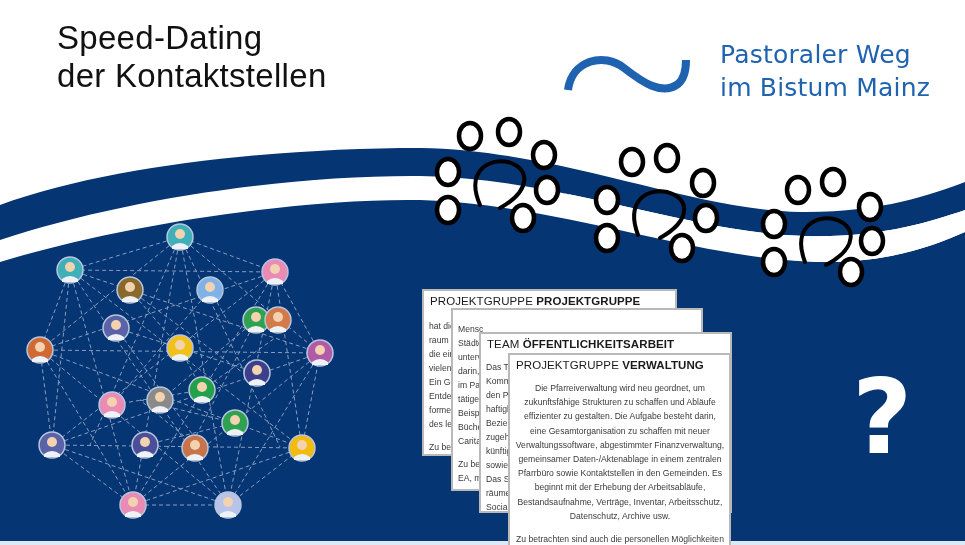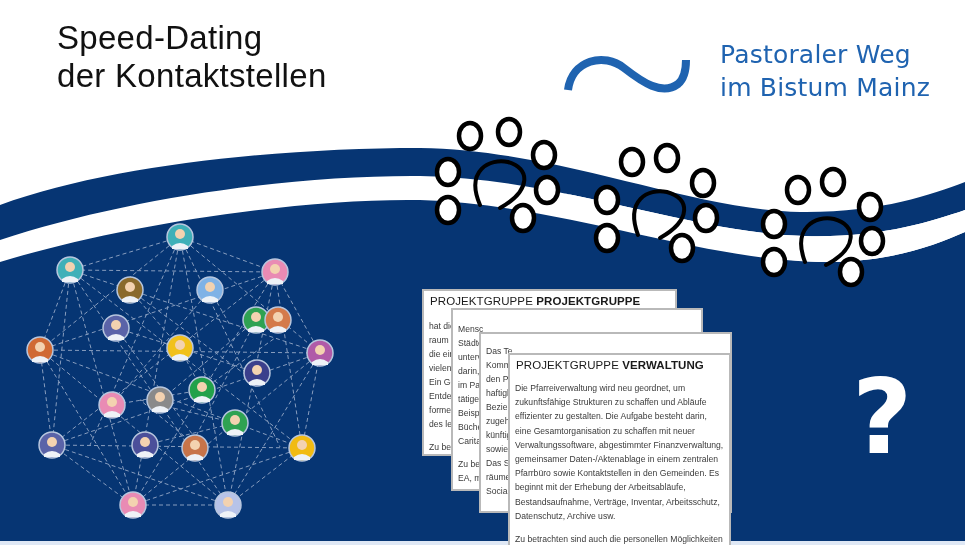--- a/index.html
+++ b/index.html
@@ -21,21 +21,21 @@
   .card { position: absolute; background: #ffffff; border: 2px solid #b9b9b9; box-sizing: border-box; overflow: hidden; font-family: "Liberation Sans", sans-serif; color: #333333; }
   .card .head { font-size: 11.5px; color: #1a1a1a; white-space: nowrap; padding: 4px 0 0 6px; letter-spacing: 0.1px; }
   .card .head b { font-weight: bold; }
   .card .frag { font-size: 8.6px; line-height: 14px; padding-left: 5px; white-space: nowrap; color: #3a3a3a; }
   .card .frag-gap { height: 9px; }
   .card1 { left: 422px; top: 289px; width: 255px; height: 167px; }
   .card2 { left: 451px; top: 308px; width: 252px; height: 183px; }
   .card3 { left: 479px; top: 332px; width: 253px; height: 181px; }
   .card4 { left: 508px; top: 353px; width: 223px; height: 208px; }
   .card4 .body { font-size: 8.6px; line-height: 14.2px; padding: 10px 4px 0 5px; color: #3a3a3a; }
-  .card4 .body p { margin: 0 0 9px 0; }
+  .card4 .body p { margin: 0 0 9px 0; text-align: center; }
 
   .question { position: absolute; left: 852px; top: 362px; font-size: 104px; font-weight: bold; color: #ffffff; font-family: "DejaVu Sans", sans-serif; line-height: 110px; }
 </style>
 </head>
 <body>
 
 <div class="slide">
 
   <svg class="bg-svg" width="965" height="545" viewBox="0 0 965 545">
 
@@ -208,20 +208,21 @@
     <div class="frag">Beispi</div>
     <div class="frag">Büche</div>
     <div class="frag">Carita</div>
     <div class="frag-gap"></div>
     <div class="frag">Zu bet</div>
     <div class="frag">EA, mö</div>
 
   </div>
 
   <div class="card card3">
+    <div class="head"><span>TEAM </span><b>ÖFFENTLICHKEITSARBEIT</b></div>
     <div style="height:10px"></div>
     <div class="frag">Das Te</div>
     <div class="frag">Komm</div>
     <div class="frag">den Pr</div>
     <div class="frag">haftigk</div>
     <div class="frag">Bezieh</div>
     <div class="frag">zugehö</div>
     <div class="frag">künftig</div>
     <div class="frag">sowie</div>
     <div class="frag">Das Sp</div>

